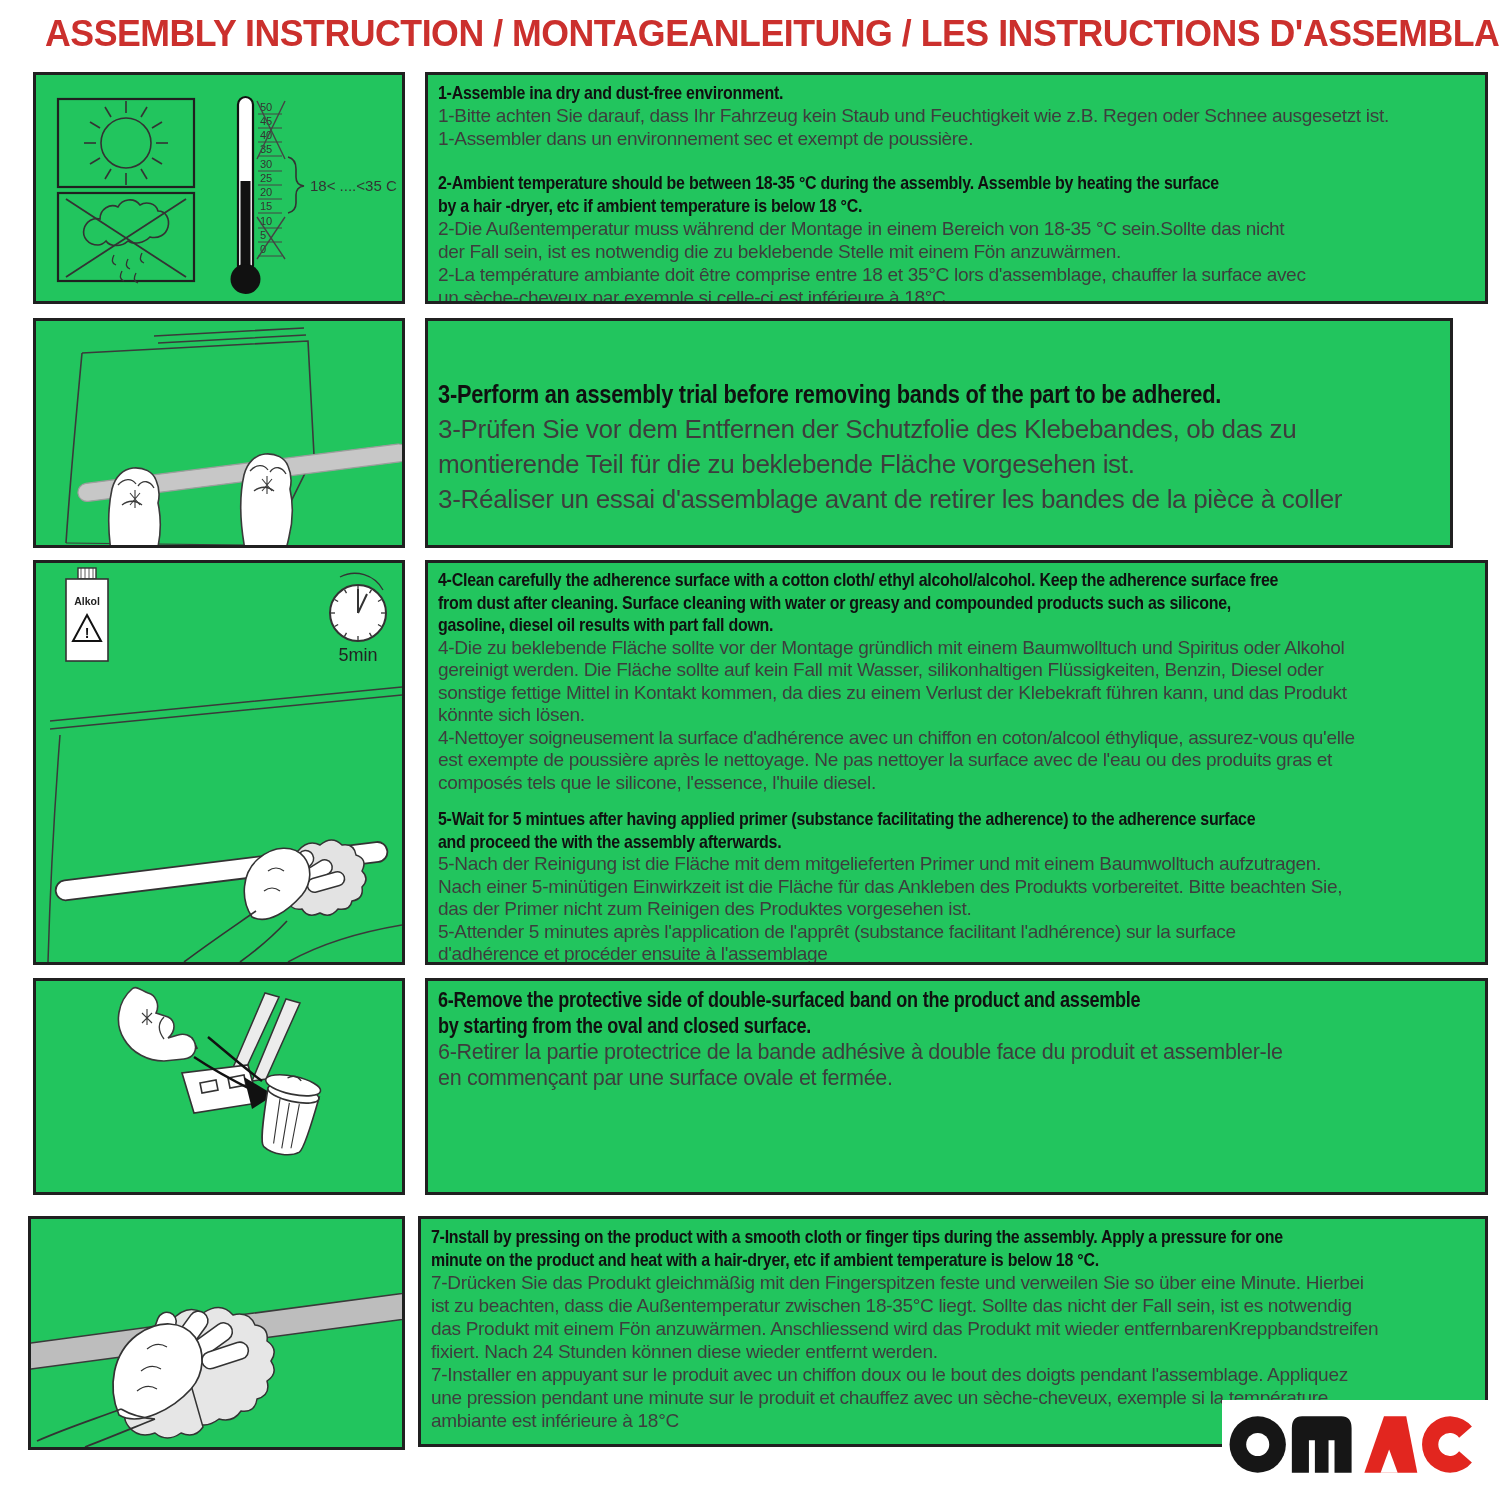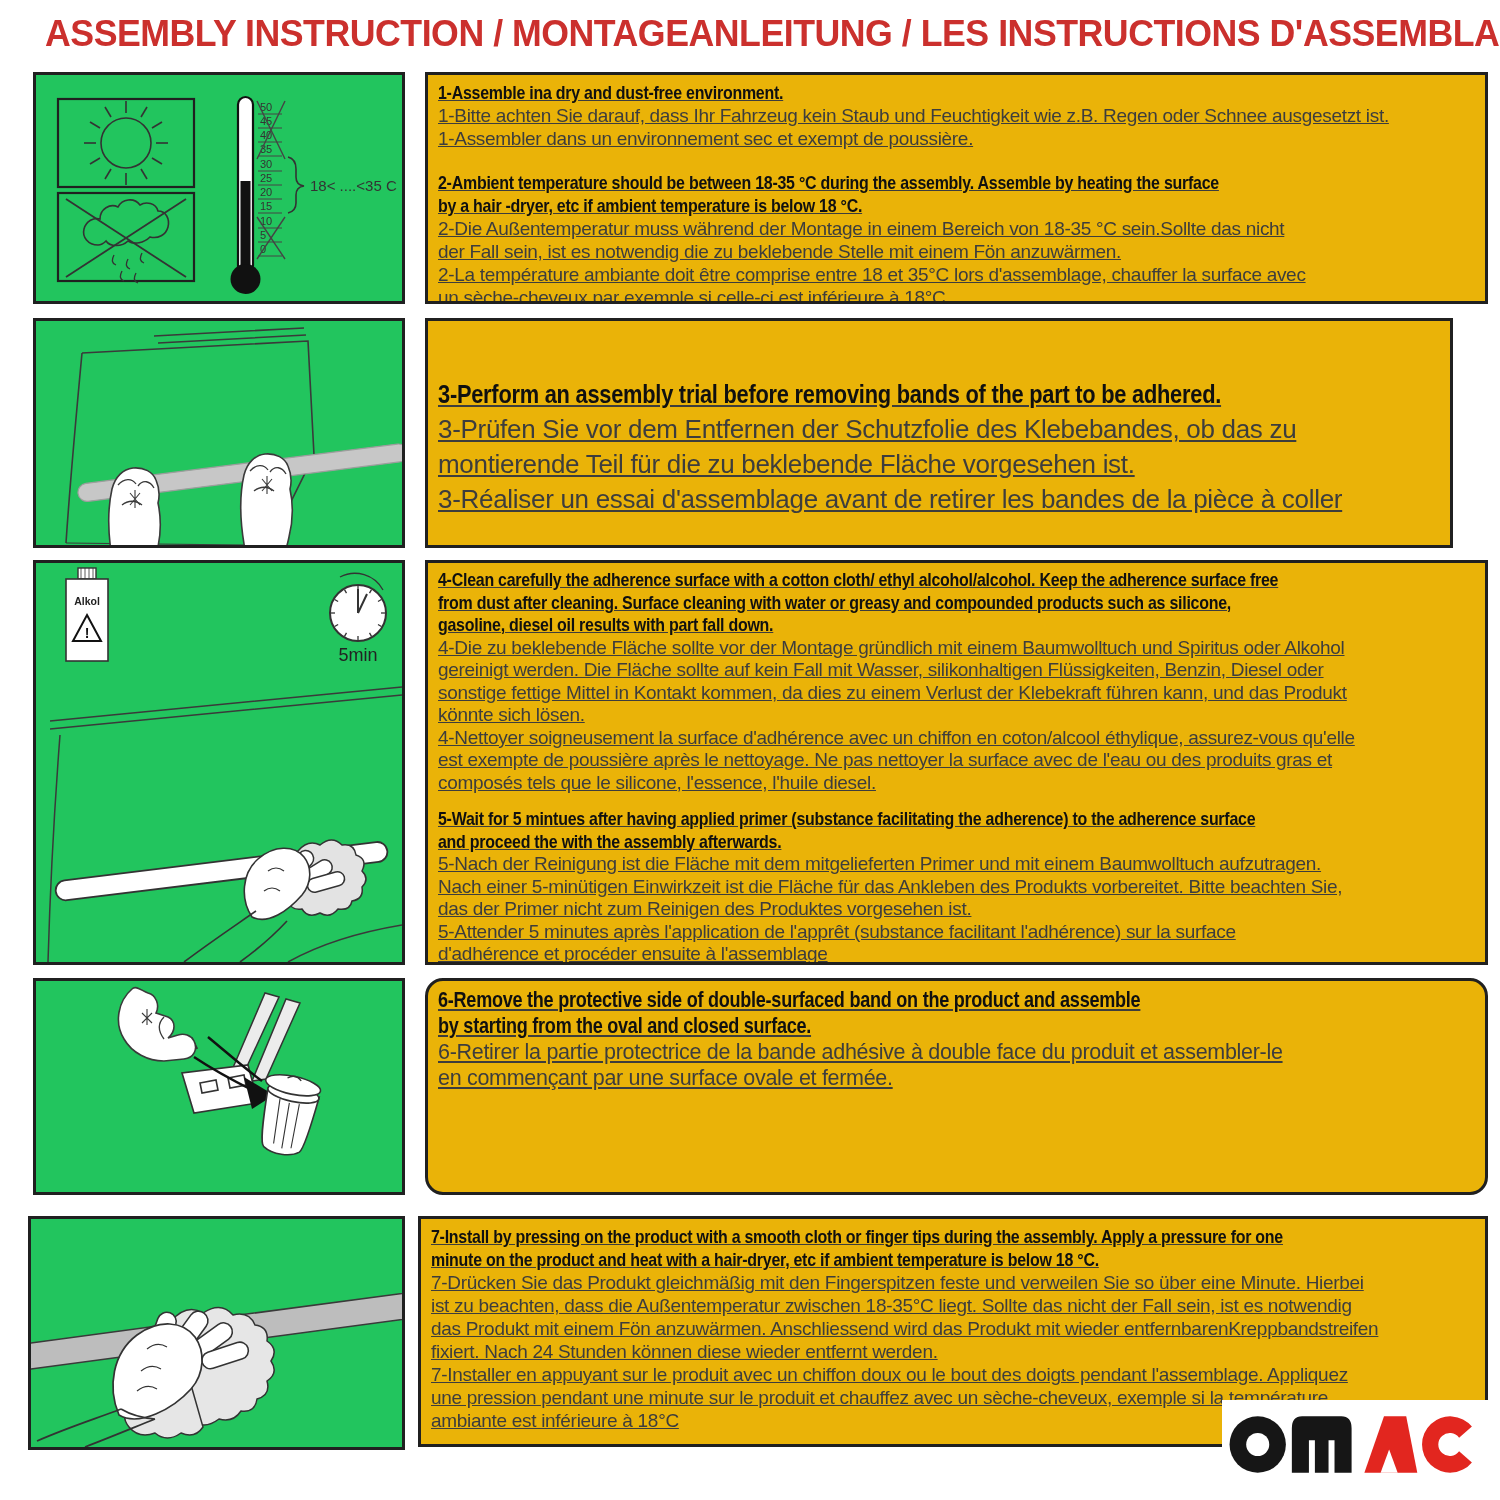--- a/index.html
+++ b/index.html
@@ -6,31 +6,31 @@
   body{width:1500px;height:1500px;position:relative;font-family:"Liberation Sans",sans-serif;}
   #page{position:absolute;left:0;top:0;width:1500px;height:1500px;background:#fff;overflow:hidden;}
 
   .page-title{
     position:absolute;left:45px;top:8px;width:1430px;height:52px;
     font-size:37px;font-weight:700;letter-spacing:-0.5px;line-height:52px;
     color:#cb302d;white-space:nowrap;transform:scaleX(0.965);transform-origin:0 0;
   }
 
   .ibox{position:absolute;background:#22c55e;border:3px solid #202020;box-sizing:border-box;}
-  .tbox{position:absolute;background:#eab308;border:3px solid #202020;box-sizing:border-box;
-        padding:6px 6px 4px 10px;color:#3d3d3d;overflow:hidden;text-decoration:underline;}
+  .tbox{position:absolute;background:#22c55e;border:3px solid #202020;box-sizing:border-box;
+        padding:6px 6px 4px 10px;color:#3d3d3d;overflow:hidden;}
 
   .sec{font-size:19px;line-height:23px;letter-spacing:-0.3px;}
   .sec .txt{white-space:pre-line;}
   .sec .en{font-weight:700;color:#101010;width:1260px;transform:scaleX(0.84);transform-origin:0 0;}
   .sec .de,.sec .fr{color:#3d3d3d;}
 
   #r2t{padding-top:56px;}
   #r2t .sec{font-size:26px;line-height:35px;}
-  #r4t{border-radius:18px;}
+  #r4t{}
   #r4t .sec{font-size:21.5px;line-height:26px;}
   #r3t .sec{line-height:22.5px;}
   .gap{height:14px;}
   .gap-s{height:21px;}
 
   svg{display:block;}
   svg text{font-family:"Liberation Sans",sans-serif;}
 
   .logo-wrap{position:absolute;left:1222px;top:1400px;width:266px;height:88px;
              background:#fff;display:flex;align-items:center;justify-content:center;}

